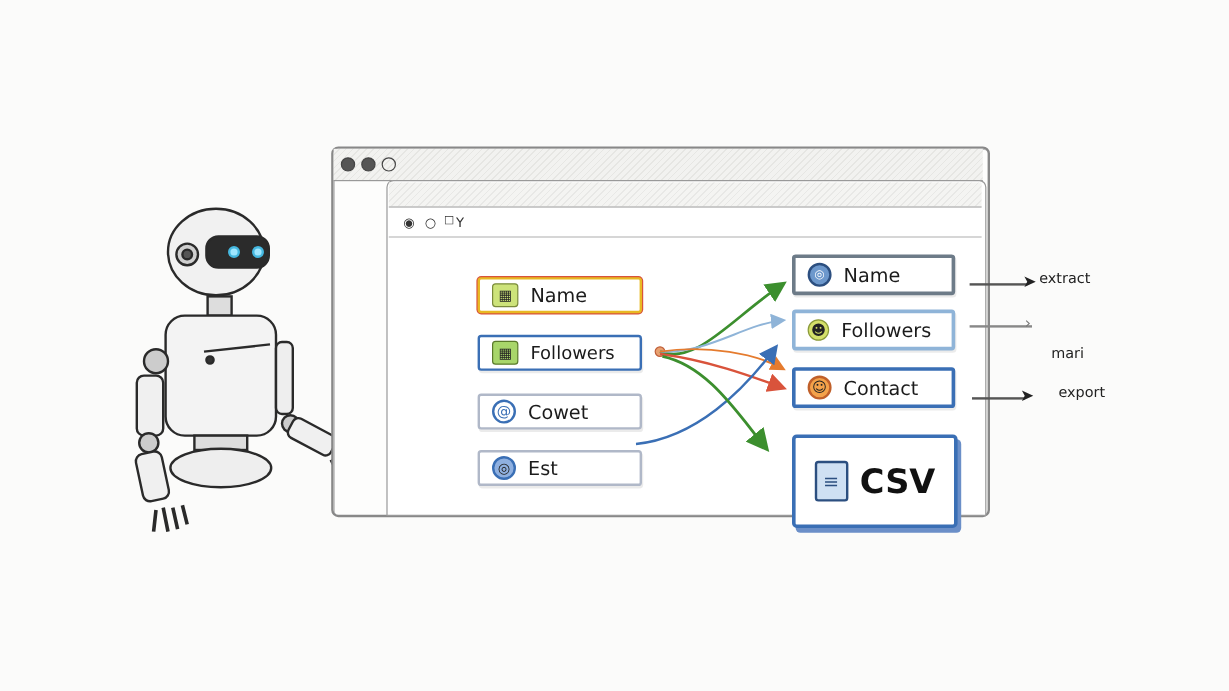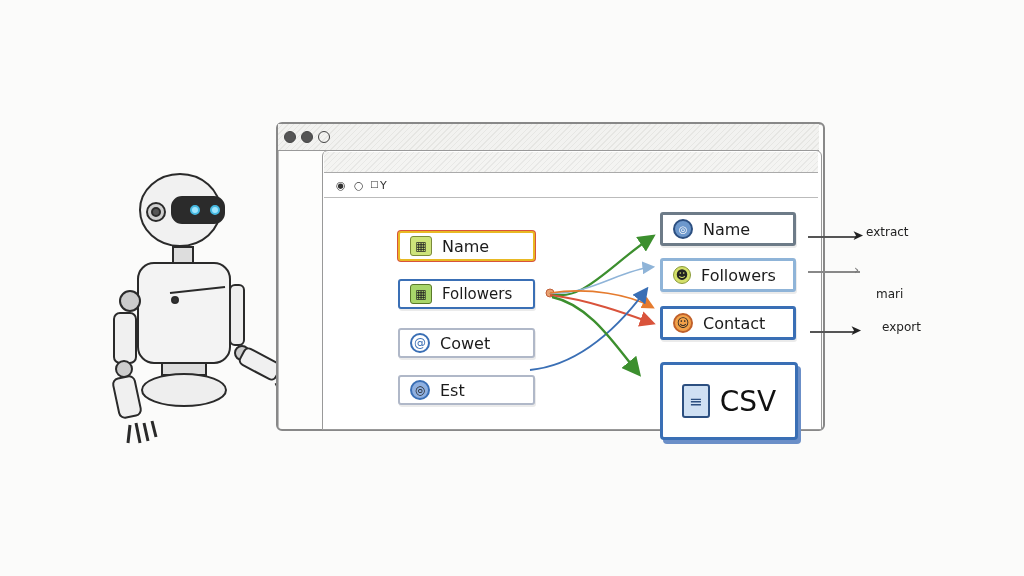--- a/index.html
+++ b/index.html
@@ -15,21 +15,21 @@
   .inner-toolbar{left:324px;top:173px;width:494px;height:24px;border-bottom:1px solid #bbb;}
   .tb-icon{top:179px;font-size:11px;color:#333;}
   
   .field{height:30px;border:2px solid #999;border-radius:3px;background:#fff;display:flex;align-items:center;gap:10px;padding:0 10px;box-sizing:border-box;box-shadow:1px 2px 0 rgba(0,0,0,0.08);}
   .field .label{font-family:"DejaVu Sans",sans-serif;font-size:16px;color:#1b1b1b;text-align:right;}
   .ico{width:20px;height:18px;border-radius:3px;display:inline-flex;align-items:center;justify-content:center;font-size:12px;flex:0 0 auto;}
   .ico.round{border-radius:50%;}
   .annot{font-size:12px;color:#222;}
   .arrow-line{height:1.5px;background:#555;}
   .csv-box{left:660px;top:362px;width:138px;height:78px;border:3px solid #3a6fb5;border-radius:4px;background:#fff;box-shadow:3px 4px 0 #6b8fc8;display:flex;align-items:center;justify-content:center;gap:10px;box-sizing:border-box;}
-  .csv-box .label{font-size:28px;font-weight:normal;color:#111;}
+  .csv-box .label{font-size:28px;font-weight:bold;color:#111;}
 </style>
 </head>
 <body>
 
 <svg class="abs" style="left:100px;top:165px;" width="210" height="295" viewBox="0 0 210 295">
   <g fill="none" stroke="#2a2a2a" stroke-width="2">
 
     <ellipse cx="80" cy="45" rx="40" ry="36" fill="#f1f1f1"></ellipse>
     <rect x="72" y="32" width="52" height="26" rx="10" fill="#2b2b2b"></rect>
     <circle cx="56" cy="47" r="9" fill="#cfcfcf"></circle>

